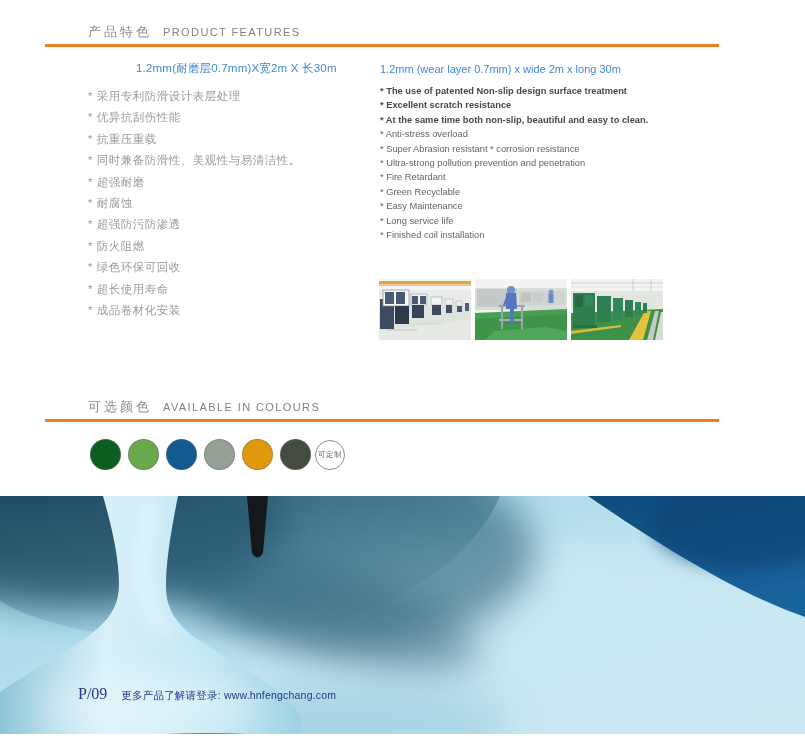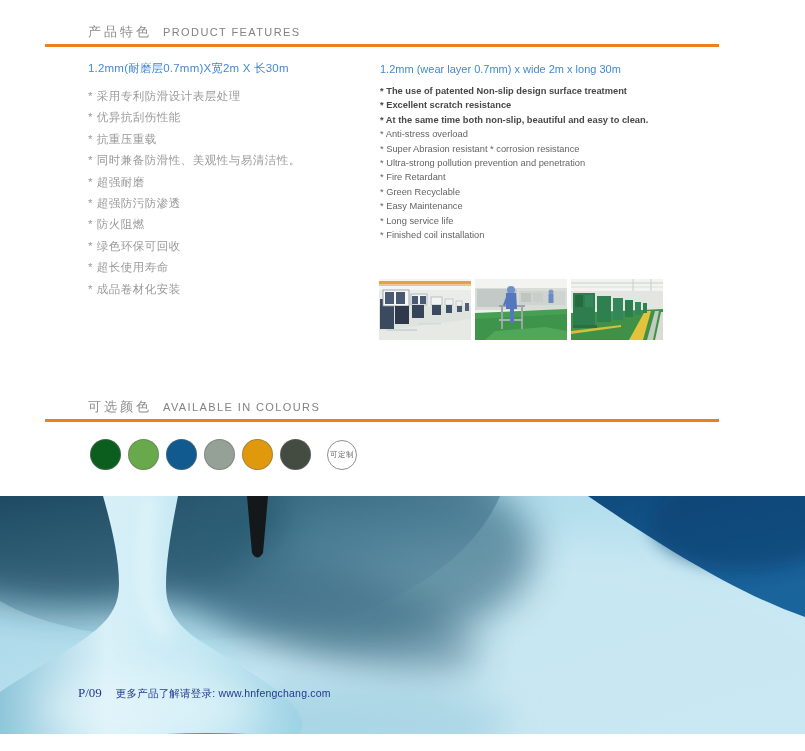--- a/index.html
+++ b/index.html
@@ -23,54 +23,55 @@
 
   .col-en { position:absolute; left:380px; top:63px; width:310px; }
   .spec-en { font-size:11px; margin-bottom:9px; }
   .items-en div { font-size:9.3px; color:#646464; line-height:14.4px; }
   .items-en div.bold { font-weight:bold; color:#474747; }
 
   .photos { position:absolute; left:379px; top:279px; display:flex; gap:4px; }
   .photos .ph { width:92px; height:61px; overflow:hidden; }
   .photos svg { display:block; }
 
-  .swatch-row { position:absolute; left:90px; top:439px; display:flex; gap:16px; align-items:center; }
+  .swatch-row { position:absolute; left:90px; top:439px; display:flex; gap:4px; align-items:center; }
   .swatch { width:31px; height:31px; border-radius:50%; border:1px solid rgba(110,110,110,.5); }
   .custom-swatch {
     width:30px; height:30px; border-radius:50%; border:1px solid #8f8f8f; background:#fff;
     display:flex; align-items:center; justify-content:center; font-size:7.5px; color:#666; letter-spacing:0.5px;
   }
 
   .hero { position:absolute; left:0; top:496px; width:805px; height:255px; }
   .hero svg { display:block; }
 
   .footer { position:absolute; left:78px; top:685px; display:flex; align-items:baseline; gap:14px; }
-  .footer .pno { font-family:"Liberation Serif","DejaVu Serif",serif; font-size:13px; }
+  .footer .pno { font-family:"Liberation Serif","DejaVu Serif",serif; font-size:16px; }
   .footer .note { font-size:10.5px; font-weight:normal; letter-spacing:0.2px; text-decoration:none; }
 </style>
 </head>
 <body>
 
 <div class="page">
 
   <div class="sec-head sec1-head">
     <span class="zh">产品特色</span>
     <span class="en">PRODUCT FEATURES</span>
   </div>
   <div class="rule rule1" style="background: rgb(236, 127, 30);"></div>
 
   <div class="col-zh">
-    <div class="spec-zh spec-blue" style="color: rgb(65, 137, 213);">1.2mm(耐磨层0.7mm)X宽2m X 长30m</div>
+    <div class="spec-zh spec-blue" style="color: rgb(65, 137, 213); margin-left: 48px;">1.2mm(耐磨层0.7mm)X宽2m X 长30m</div>
     <div class="items-zh">
 
     <div>* 采用专利防滑设计表层处理</div>
         <div>* 优异抗刮伤性能</div>
         <div>* 抗重压重载</div>
         <div>* 同时兼备防滑性、美观性与易清洁性。</div>
         <div>* 超强耐磨</div>
+        <div>* 耐腐蚀</div>
         <div>* 超强防污防渗透</div>
         <div>* 防火阻燃</div>
         <div>* 绿色环保可回收</div>
         <div>* 超长使用寿命</div>
         <div>* 成品卷材化安装</div>
       </div>
   </div>
 
   <div class="col-en">
     <div class="spec-en spec-blue" style="color: rgb(65, 137, 213);">1.2mm (wear layer 0.7mm) x wide 2m x long 30m</div>

